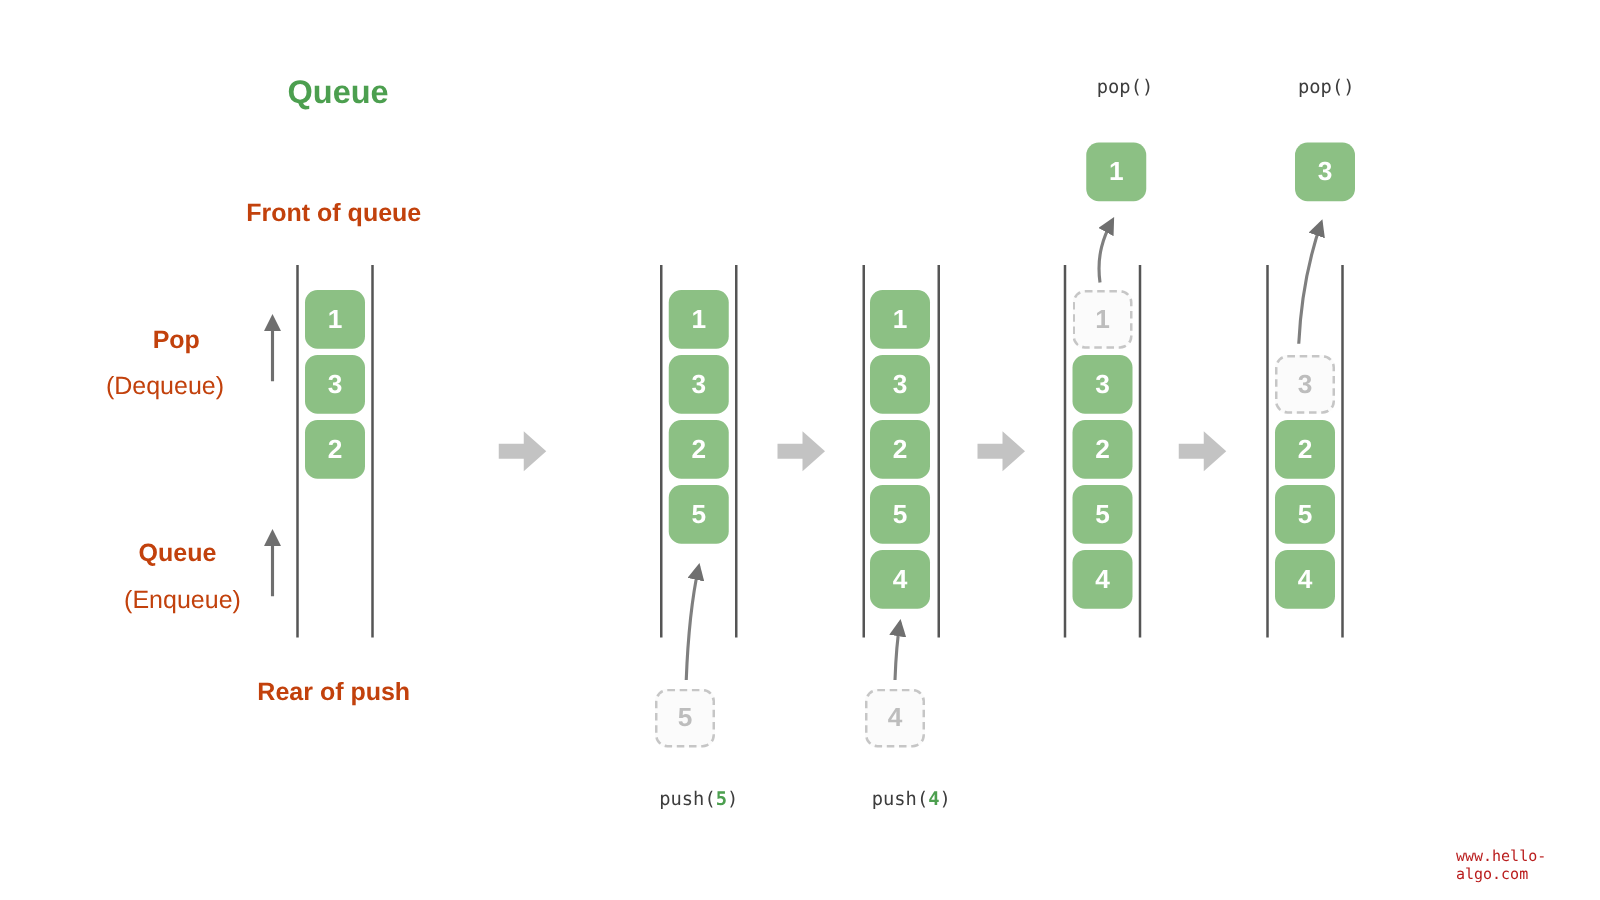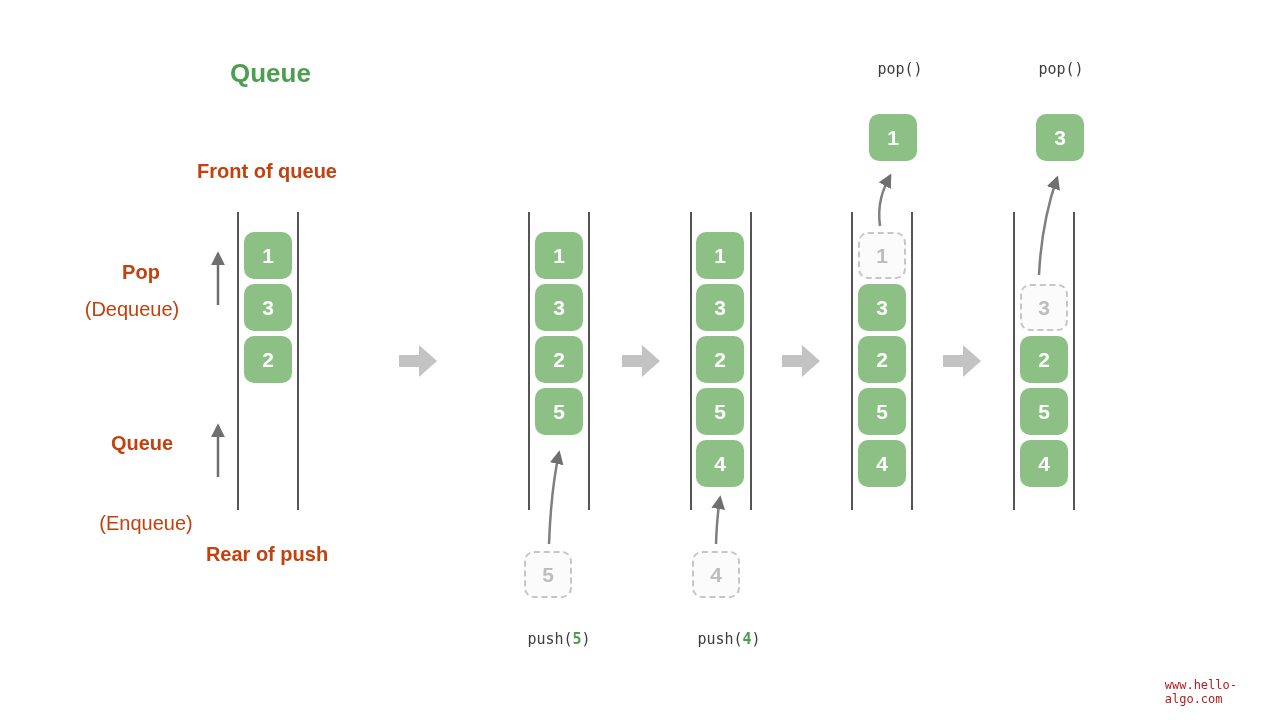--- a/index.html
+++ b/index.html
@@ -26,21 +26,21 @@
 
 <div class="canvas">
 
   <div class="title">Queue</div>
 
   <div class="side-label bold" style="left:267px;top:160px;">Front of queue</div>
   <div class="side-label bold" style="left:267px;top:543px;">Rear of push</div>
   <div class="side-label bold" style="left:141px;top:261px;">Pop</div>
   <div class="side-label" style="left:132px;top:298px;">(Dequeue)</div>
   <div class="side-label bold" style="left:142px;top:432px;">Queue</div>
-  <div class="side-label" style="left:146px;top:469px;margin-top:43px;">(Enqueue)</div>
+  <div class="side-label" style="left:146px;top:469px;">(Enqueue)</div>
 
   <div class="code" style="left:900px;top:60px;">pop()</div>
   <div class="code" style="left:1061px;top:60px;">pop()</div>
 
   <div class="code" style="left:559px;top:630px;"><span>push(</span><span class="arg">5</span><span>)</span></div>
   <div class="code" style="left:729px;top:630px;"><span>push(</span><span class="arg">4</span><span>)</span></div>
 
   <div class="wall" style="left:237px;"></div>
   <div class="wall" style="left:297px;"></div>
   <div class="wall" style="left:528px;"></div>

